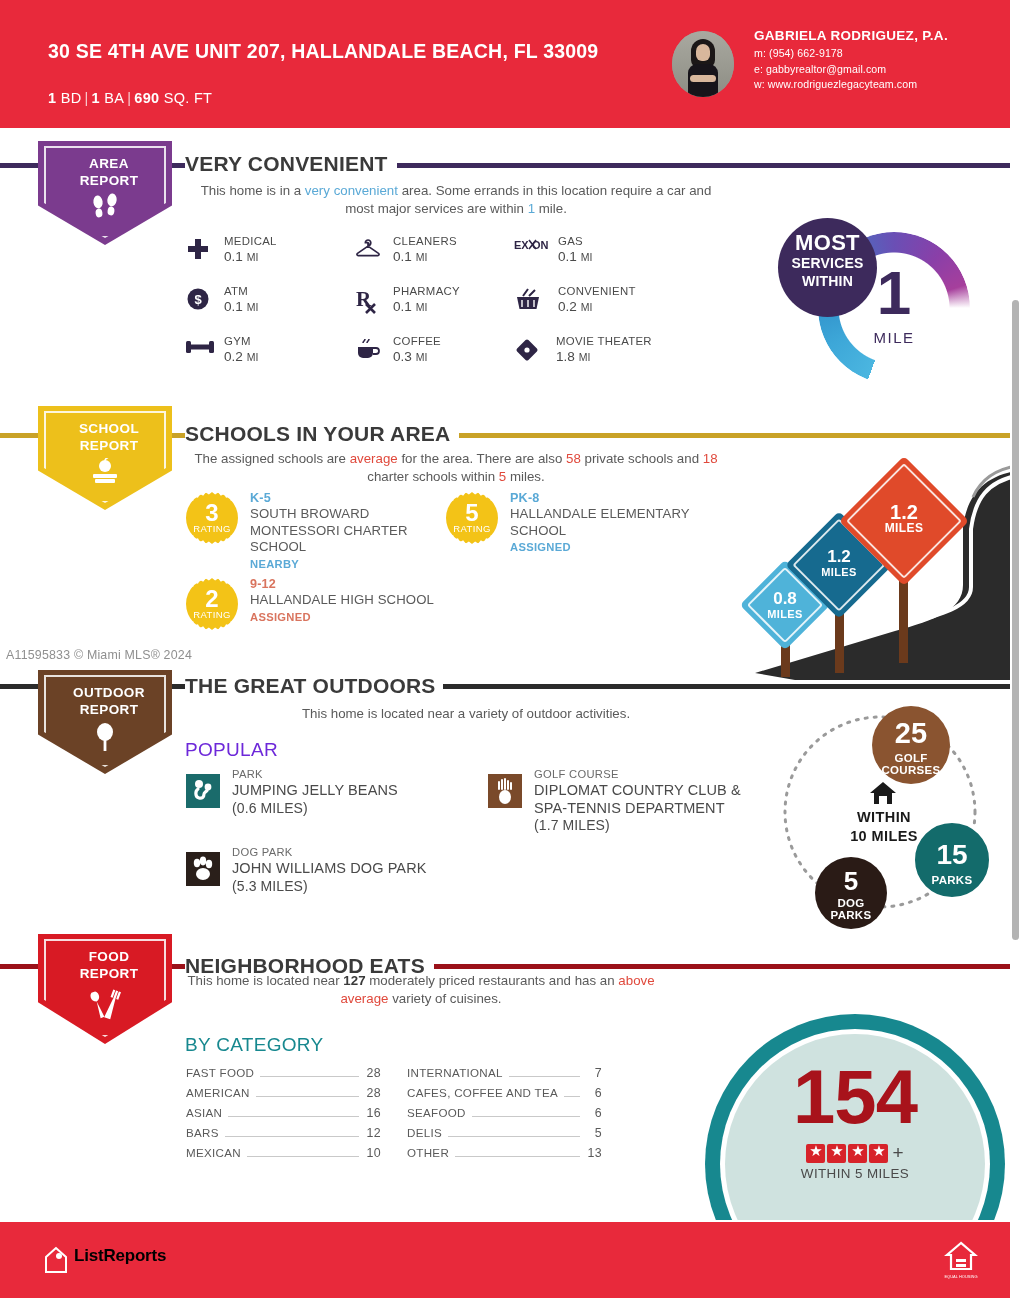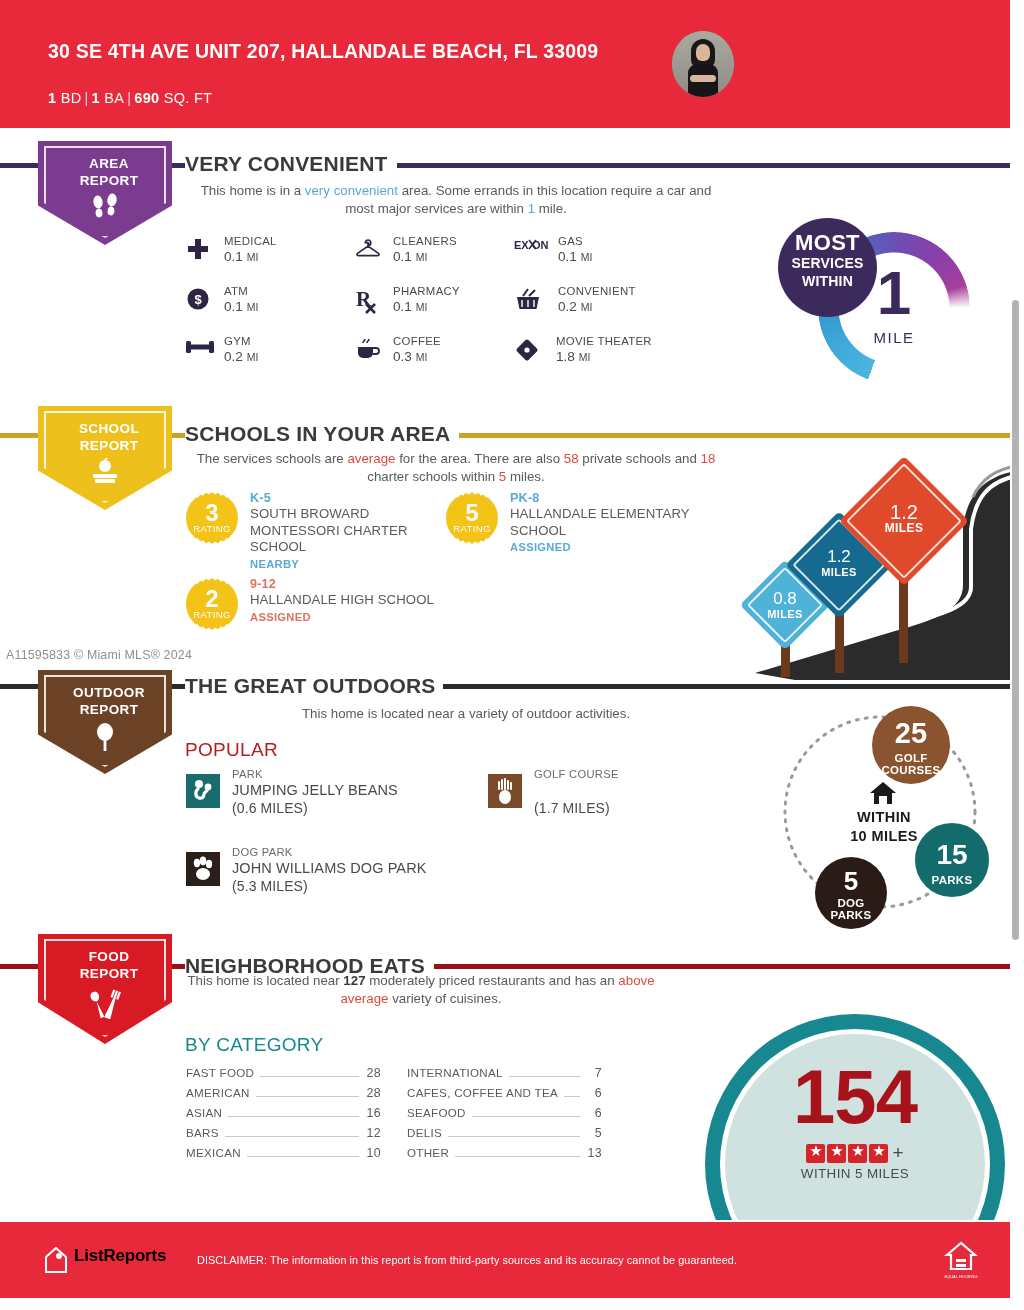--- a/index.html
+++ b/index.html
@@ -108,21 +108,21 @@
   .school .grade { font-size:12.6px; font-weight:bold; line-height:16px; letter-spacing:.2px; }
   .school .nm { font-size:13.2px; color:#5a5a5a; line-height:16.5px; letter-spacing:.1px; }
   .school .tag { font-size:11.2px; font-weight:bold; letter-spacing:.3px; line-height:16px; }
 
   
   .road { position:absolute; left:735px; top:435px; width:290px; height:245px; overflow:hidden; }
   .sign { position:absolute; }
   .sign .dia { position:absolute; inset:0; transform:rotate(45deg); border-radius:5px; }
   .sign .dia .brd { position:absolute; inset:5px; border:2px solid rgba(255,255,255,.85); border-radius:3px; }
   .sign .lbl { position:absolute; left:0; right:0; color:#fff; text-align:center; }
-  .sign .lbl .a { font-size:17px; font-weight:normal; line-height:18px; }
+  .sign .lbl .a { font-size:17px; font-weight:bold; line-height:18px; }
   .sign .lbl .b { font-size:11px; font-weight:bold; letter-spacing:.4px; }
   .post { position:absolute; width:9px; background:#6b3a1c; }
 
   
   .out-item { position:absolute; width:270px; }
   .out-item .sq { position:absolute; left:0; top:6px; width:34px; height:34px; }
   .out-item .cat { position:absolute; left:46px; top:0; font-size:11.2px; color:#6a6a6a; letter-spacing:.3px; }
   .out-item .nm { position:absolute; left:46px; top:14px; font-size:14.5px; color:#4a4a4a;
       line-height:17.5px; letter-spacing:.1px; width:240px; }
   .out-item .mi { font-size:14px; color:#4a4a4a; }
@@ -183,20 +183,26 @@
       <b>1</b><span class="lt"> </span><span class="lt">BD</span><span class="hdr-sep">|</span><b>1</b><span class="lt"> </span><span class="lt">BA</span><span class="hdr-sep">|</span><b>690</b><span class="lt"> </span><span class="lt">SQ. FT</span>
     </div>
 
     <div class="agent-photo">
       <div class="bg"></div>
         <div class="hair"></div>
         <div class="face"></div>
       <div class="body"></div>
         <div class="arm"></div>
     </div>
+    <div class="agent-info">
+      <div class="agent-name">GABRIELA RODRIGUEZ, P.A.</div>
+      <div class="agent-line">m: (954) 662-9178</div>
+      <div class="agent-line">e: gabbyrealtor@gmail.com</div>
+      <div class="agent-line">w: www.rodriguezlegacyteam.com</div>
+    </div>
   </div>
 
   <div class="rule" style="top:163px; width:1010px; background:#3d2a5c;"></div>
   <div class="section">
 
     <div class="badge" style="left:38px; top:141px;">
       <div class="shape" style="background:#7B3B8E;"></div>
       <div class="inner" style="border:2px solid rgba(255,255,255,.85);"></div>
       <div class="txt">
         <span>AREA</span><br>
@@ -343,21 +349,21 @@
           <rect x="6" y="16" width="24" height="4" rx="1" fill="#fff"></rect>
           <rect x="8" y="21" width="20" height="4" rx="1" fill="#fff"></rect>
         </svg>
       </div>
     </div>
 
     <div class="sec-title" style="left:185px; top:422px;">SCHOOLS IN YOUR AREA</div>
     <div style="position:absolute; left:466px; top:433px; width:544px; height:5px; background:#C9A227;"></div>
 
     <div class="sec-sub" style="left:186px; top:450px; width:540px;">
-      <span>The services schools are </span><span class="hl-red">average</span><span> for the area. There are also </span><span class="hl-red">58</span><span> private schools and </span><span class="hl-red">18</span><span> charter schools within </span><span class="hl-red">5</span><span> miles.</span>
+      <span>The assigned schools are </span><span class="hl-red">average</span><span> for the area. There are also </span><span class="hl-red">58</span><span> private schools and </span><span class="hl-red">18</span><span> charter schools within </span><span class="hl-red">5</span><span> miles.</span>
     </div>
 
     <div class="school" style="left:186px; top:492px;">
       <div class="rate">
         <div class="burst"></div>
         <div class="n">3</div>
         <div class="r">RATING</div>
       </div>
       <div class="info">
         <div class="grade" style="color:#5aa9d6;">K-5</div>
@@ -452,21 +458,21 @@
           <rect x="13.6" y="16" width="2.8" height="13" fill="#fff"></rect>
         </svg>
       </div>
     </div>
 
     <div class="sec-title" style="left:185px; top:674px;">THE GREAT OUTDOORS</div>
     <div style="position:absolute; left:443px; top:684px; width:567px; height:5px; background:#2B2B2B;"></div>
 
     <div class="sec-sub" style="left:186px; top:705px; width:560px;">This home is located near a variety of outdoor activities.</div>
 
-    <div style="position:absolute; left:185px; top:739px; font-size:19px; color:#b91c1c; letter-spacing:.3px;">POPULAR</div>
+    <div style="position:absolute; left:185px; top:739px; font-size:19px; color:#6d28d9; letter-spacing:.3px;">POPULAR</div>
 
     <div class="out-item" style="left:186px; top:768px;">
       <div class="sq" style="background:#1A6B6B;">
         <svg width="34" height="34" viewBox="0 0 34 34">
             <circle cx="13" cy="10" r="4" fill="#fff"></circle>
             <circle cx="22" cy="13" r="3.4" fill="#fff"></circle>
             <path d="M12 15c-3 2-3 8 1 9 3 .8 5-1 5-4 0-2 2-2 3-3.5" stroke="#fff" stroke-width="3.2" fill="none" stroke-linecap="round"></path>
           </svg>
       </div>
       <div class="cat">PARK</div>
@@ -478,21 +484,21 @@
 
     <div class="out-item" style="left:488px; top:768px;">
       <div class="sq" style="background:#7A4A2A;">
         <svg width="34" height="34" viewBox="0 0 34 34">
             <path d="M11 8v7M14 6v9M17 5v10M20 7v8M23 9v6" stroke="#fff" stroke-width="2" stroke-linecap="round"></path>
             <ellipse cx="17" cy="23" rx="6" ry="7" fill="#fff"></ellipse>
           </svg>
       </div>
       <div class="cat">GOLF COURSE</div>
       <div class="nm">
-        <br>
+        <span>DIPLOMAT COUNTRY CLUB &amp; SPA-TENNIS DEPARTMENT</span><br>
         <span class="mi">(1.7 MILES)</span>
       </div>
     </div>
 
     <div class="out-item" style="left:186px; top:846px;">
       <div class="sq" style="background:#2A1F1A;">
         <svg width="34" height="34" viewBox="0 0 34 34">
             <ellipse cx="11" cy="11" rx="3.2" ry="4.2" fill="#fff"></ellipse>
             <ellipse cx="17" cy="9" rx="3.2" ry="4.4" fill="#fff"></ellipse>
             <ellipse cx="23" cy="12" rx="3.2" ry="4.2" fill="#fff"></ellipse>
@@ -641,21 +647,20 @@
   </div>
 
   <div class="footer">
     <span class="lr-mark">
       <svg width="24" height="28" viewBox="0 0 24 28">
           <path d="M12 2L2 11v15h20V11z" fill="none" stroke="#fff" stroke-width="2"></path>
           <circle cx="15" cy="10" r="3" fill="#fff"></circle>
         </svg>
     </span>
     <span class="lr-logo" style="left:74px; top:24px;">ListReports</span>
-    <div class="disc">DISCLAIMER: The information in this report is from third-party sources and its accuracy cannot be guaranteed.</div>
     <span class="eho">
       <svg width="34" height="42" viewBox="0 0 34 42">
           <path d="M17 3L3 15h4v14h20V15h4z" fill="none" stroke="#fff" stroke-width="2.2"></path>
           <rect x="12" y="19" width="10" height="3" fill="#fff"></rect>
           <rect x="12" y="24" width="10" height="3" fill="#fff"></rect>
           <text x="17" y="38" text-anchor="middle" font-family="Liberation Sans" font-size="4" fill="#fff">EQUAL HOUSING</text>
         </svg>
     </span>
   </div>
 

